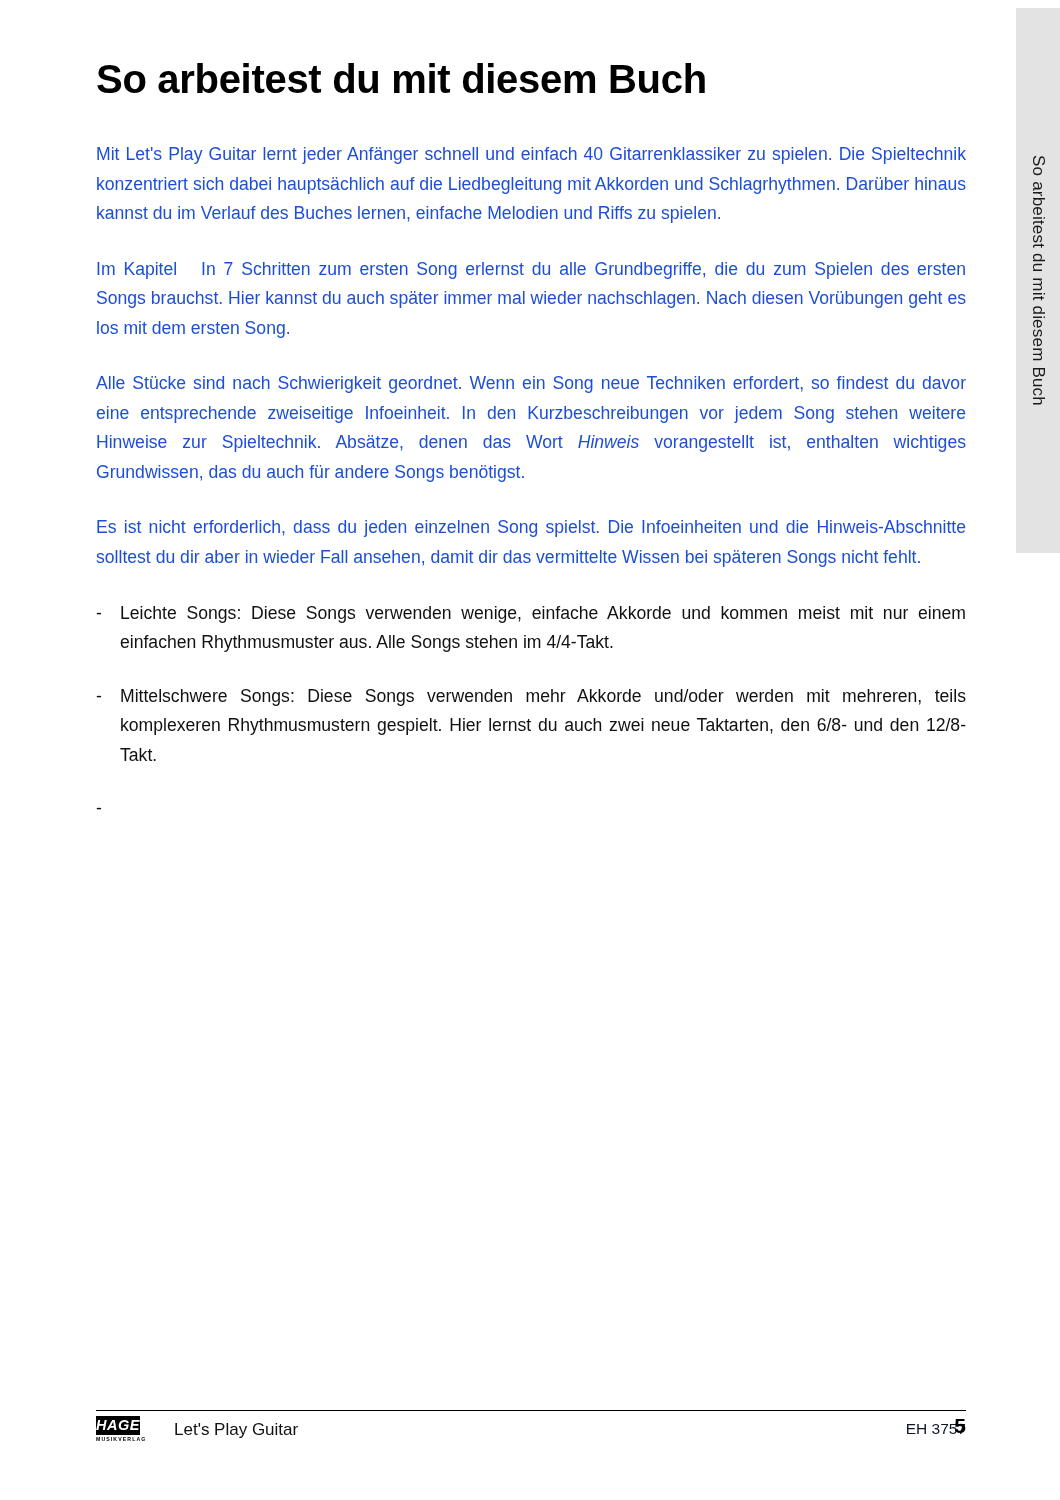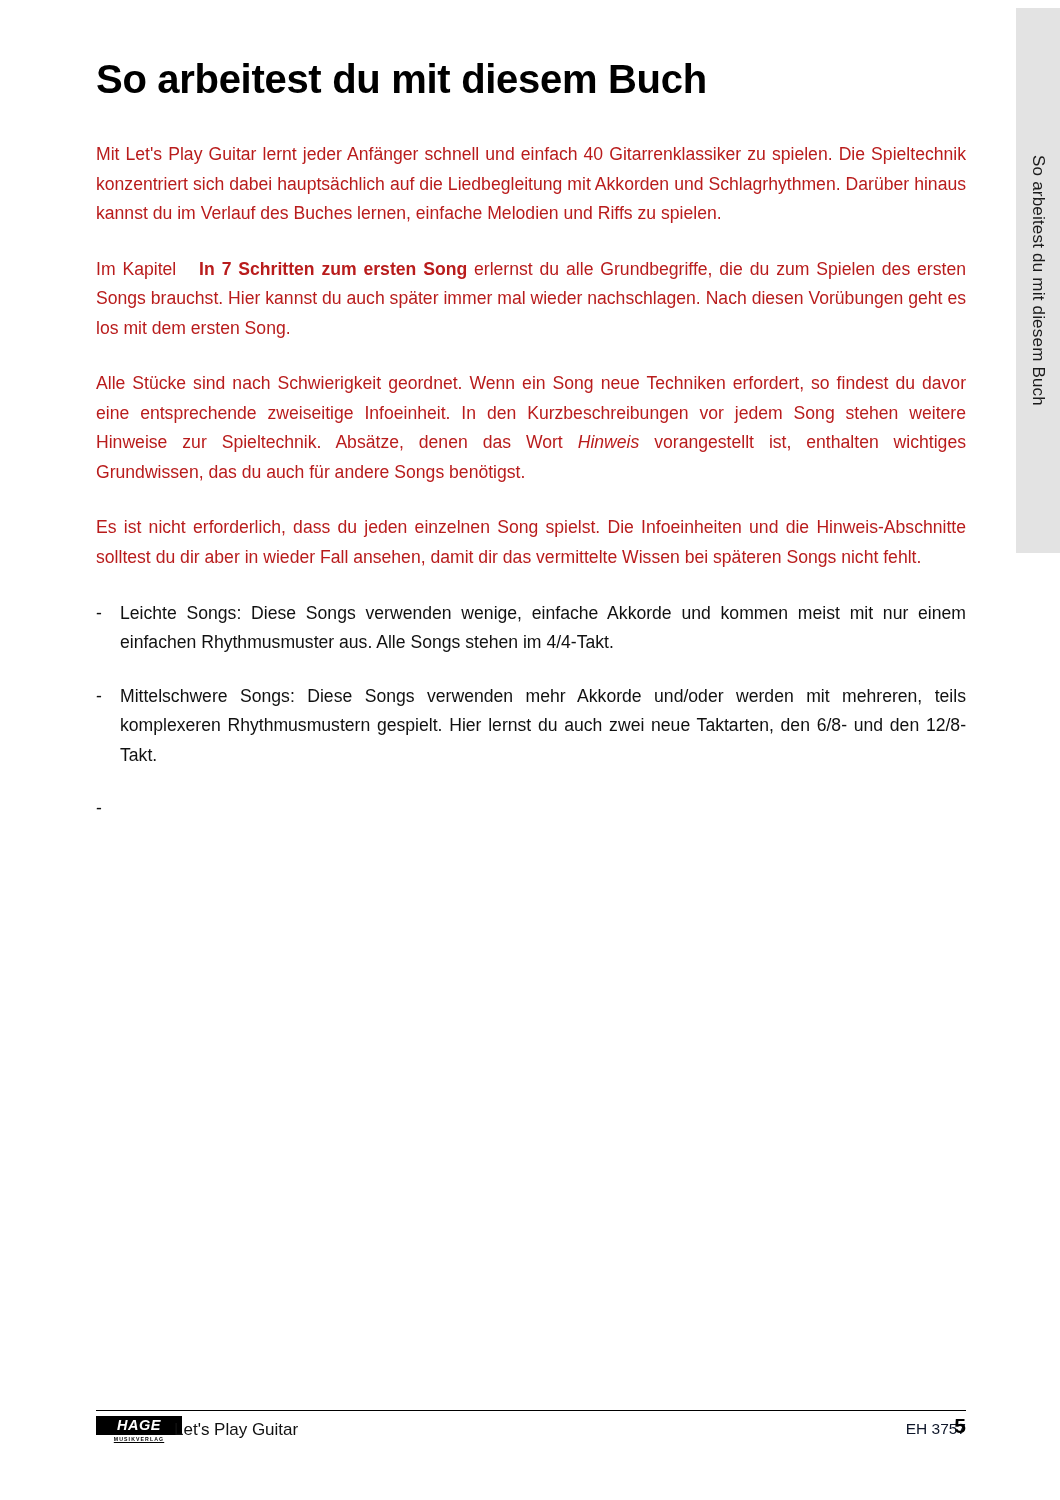--- a/index.html
+++ b/index.html
@@ -62,25 +62,25 @@
     margin: 0 0 38px 0;
     line-height: 1.15;
     color: #000;
   }
 
   p.para {
     font-size: 17.6px;
     line-height: 1.68;
     margin: 0 0 26px 0;
     text-align: justify;
-    color: #b91c1c;
+    color: #1d4ed8;
   }
   p.para:last-child { margin-bottom: 0; }
 
-  .strong { font-weight: bold; margin-left: 16px; }
+  .strong { font-weight: normal; margin-left: 16px; }
   .ital { font-style: italic; }
 
   .lead-in {
     font-size: 17.6px;
     font-weight: bold;
     line-height: 1.6;
     margin: 36px 0 22px 0;
     color: #000;
   }
 
@@ -118,23 +118,22 @@
     left: 0;
     right: 0;
     top: 0;
     height: 1px;
     background: #000;
   }
   .logo {
     position: absolute;
     left: 0;
     top: 6px;
-    width: 86px;
+    width: 44px;
     text-align: center;
-    text-decoration: underline;
   }
   .logo-main {
     background: #000;
     color: #fff;
     font-size: 14.5px;
     font-weight: bold;
     letter-spacing: 0.5px;
     line-height: 17px;
     padding: 1px 0 1px 0;
     font-style: italic;

